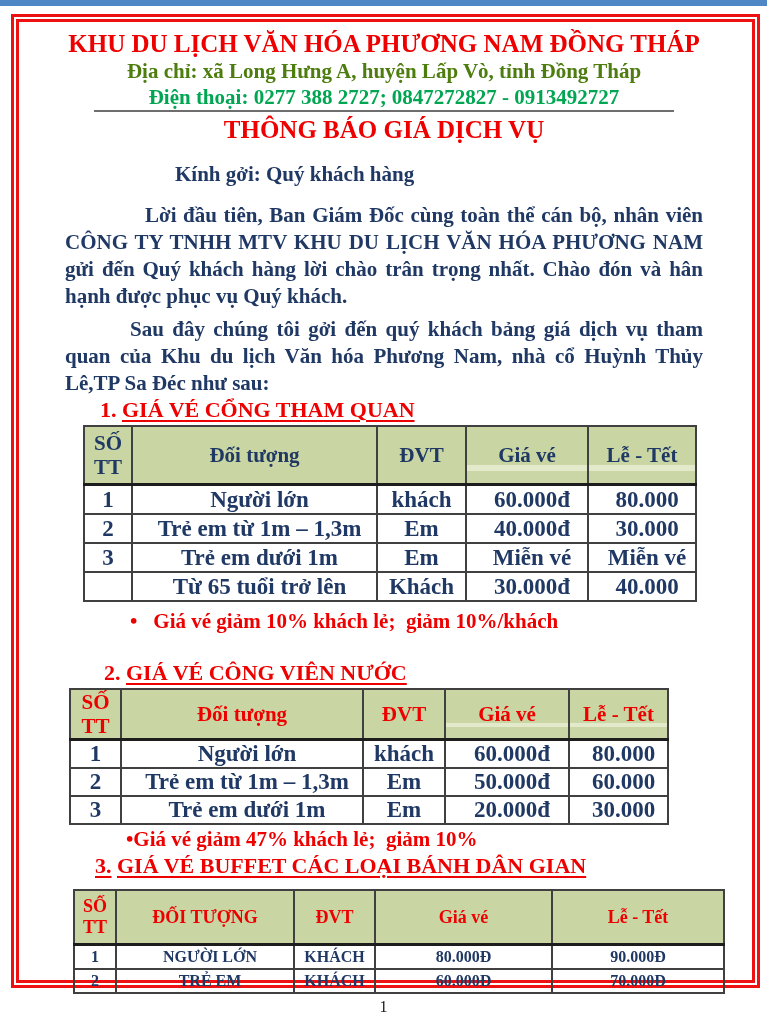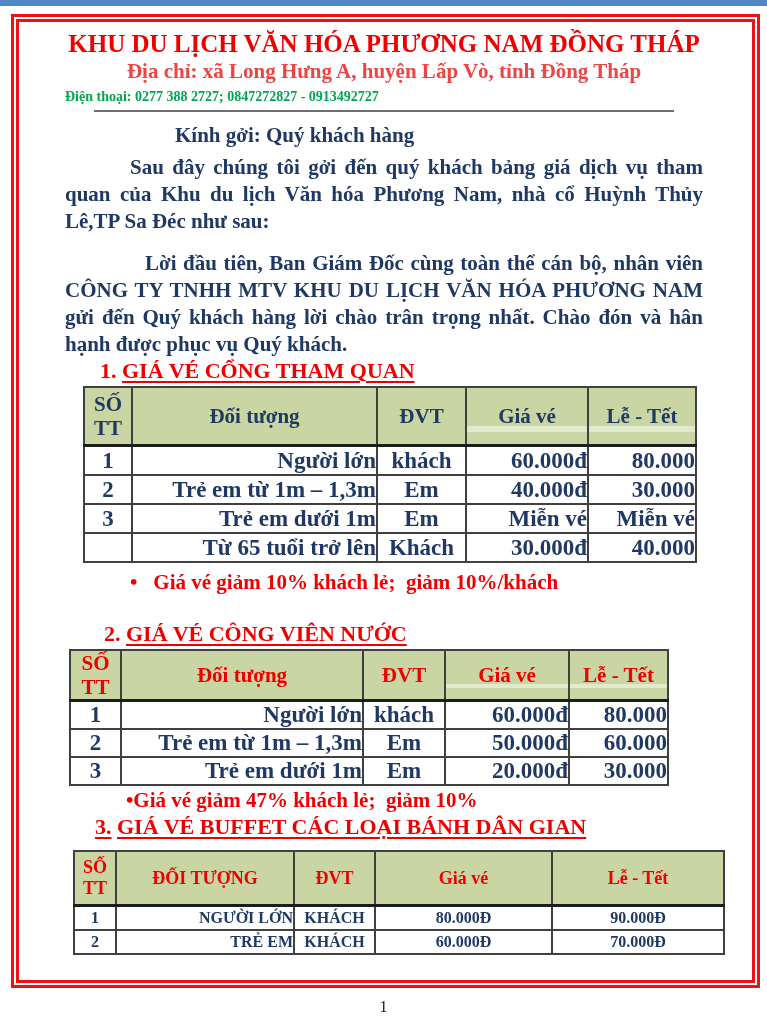--- a/index.html
+++ b/index.html
@@ -23,35 +23,35 @@
   }
   .content{
     position:absolute;left:20px;top:22px;right:16px;bottom:40px;
     padding:8px 48px 0 45px;
     font-family:Liberation Serif, serif;
   }
   .company-title{
     font-size:25px;line-height:28px;color:#ee0000;text-align:center;
   }
   .company-address{
-    font-size:21px;line-height:27px;color:#ef4444;text-align:center;
+    font-size:21px;line-height:27px;color:#4d7c0f;text-align:center;
   }
   .company-phone{
-    font-size:14px;line-height:24px;color:#00a651;
+    font-size:21px;line-height:24px;color:#00a651;text-align:center;
   }
   .header-divider{
     width:580px;margin:1px auto 0 auto;height:0;
     border-top:2px solid #6e6e6e;
   }
   .document-title{
     font-size:25px;line-height:30px;color:#ee0000;text-align:center;
     margin-top:3px;
   }
   .salutation{
-    margin-top:10px;padding-left:110px;
+    margin-top:16px;padding-left:110px;
     font-size:21px;line-height:26px;color:#1f3864;
   }
   .para{
     margin:0;color:#1f3864;font-size:21px;line-height:27px;
     text-align:justify;
   }
   .para-1{margin-top:15px;text-indent:80px;}
   .para-2{margin-top:6px;text-indent:65px;}
   .section-heading{
     color:#ee0000;font-size:22px;line-height:26px;
@@ -92,21 +92,21 @@
   }
   .tbl-1 tr.brow td{height:27px;}
   .tbl-2 tr.brow td{height:26px;}
   .tbl-3 td{font-size:16px;color:#1f3864;}
   .tbl-3 .hrow td{
     background:#c9d5a2;font-size:18px;line-height:21px;text-align:center;
     color:#ee0000;border-bottom:3px solid #1d1d1d;height:52px;
   }
   .tbl-3 tr.brow td{height:22px;}
   td.c{text-align:center;}
-  td.l{text-align:right;padding-left:10px;}
+  td.l{text-align:center;padding-left:10px;}
   .note{
     color:#ee0000;font-size:21px;line-height:26px;
   }
   .note-1{margin:6px 0 0 65px;}
   .note-2{margin:2px 0 0 61px;line-height:24px;}
   .note-1 .bullet{margin-right:16px;}
   .note-2 .bullet{margin-right:0;}
   .note-text{white-space:pre-wrap;}
   .page-number{
     position:absolute;bottom:6px;left:0;width:100%;
@@ -119,25 +119,26 @@
 
 <div class="page">
   <div class="top-bar"></div>
   <div class="frame"></div>
 
   <div class="content">
     <div class="company-title">KHU DU LỊCH VĂN HÓA PHƯƠNG NAM ĐỒNG THÁP</div>
     <div class="company-address">Địa chỉ: xã Long Hưng A, huyện Lấp Vò, tỉnh Đồng Tháp</div>
     <div class="company-phone">Điện thoại: 0277 388 2727; 0847272827 - 0913492727</div>
     <div class="header-divider"></div>
+    <div class="document-title">THÔNG BÁO GIÁ DỊCH VỤ</div>
 
     <div class="salutation">Kính gởi: Quý khách hàng</div>
 
+    <p class="para para-1">Lời đầu tiên, Ban Giám Đốc cùng toàn thể cán bộ, nhân viên CÔNG TY TNHH MTV KHU DU LỊCH VĂN HÓA PHƯƠNG NAM gửi đến Quý khách hàng lời chào trân trọng nhất. Chào đón và hân hạnh được phục vụ Quý khách.</p>
     <p class="para para-2">Sau đây chúng tôi gởi đến quý khách bảng giá dịch vụ tham quan của Khu du lịch Văn hóa Phương Nam, nhà cổ Huỳnh Thủy Lê,TP Sa Đéc như sau:</p>
-    <p class="para para-1">Lời đầu tiên, Ban Giám Đốc cùng toàn thể cán bộ, nhân viên CÔNG TY TNHH MTV KHU DU LỊCH VĂN HÓA PHƯƠNG NAM gửi đến Quý khách hàng lời chào trân trọng nhất. Chào đón và hân hạnh được phục vụ Quý khách.</p>
 
     <div class="section-heading sh-1">
       <span class="sec-num">1.</span>
       <span class="sec-title">GIÁ VÉ CỔNG THAM QUAN</span>
     </div>
 
     <table class="tbl-1">
       <colgroup>
         <col style="width:48px">
           <col style="width:245px">

